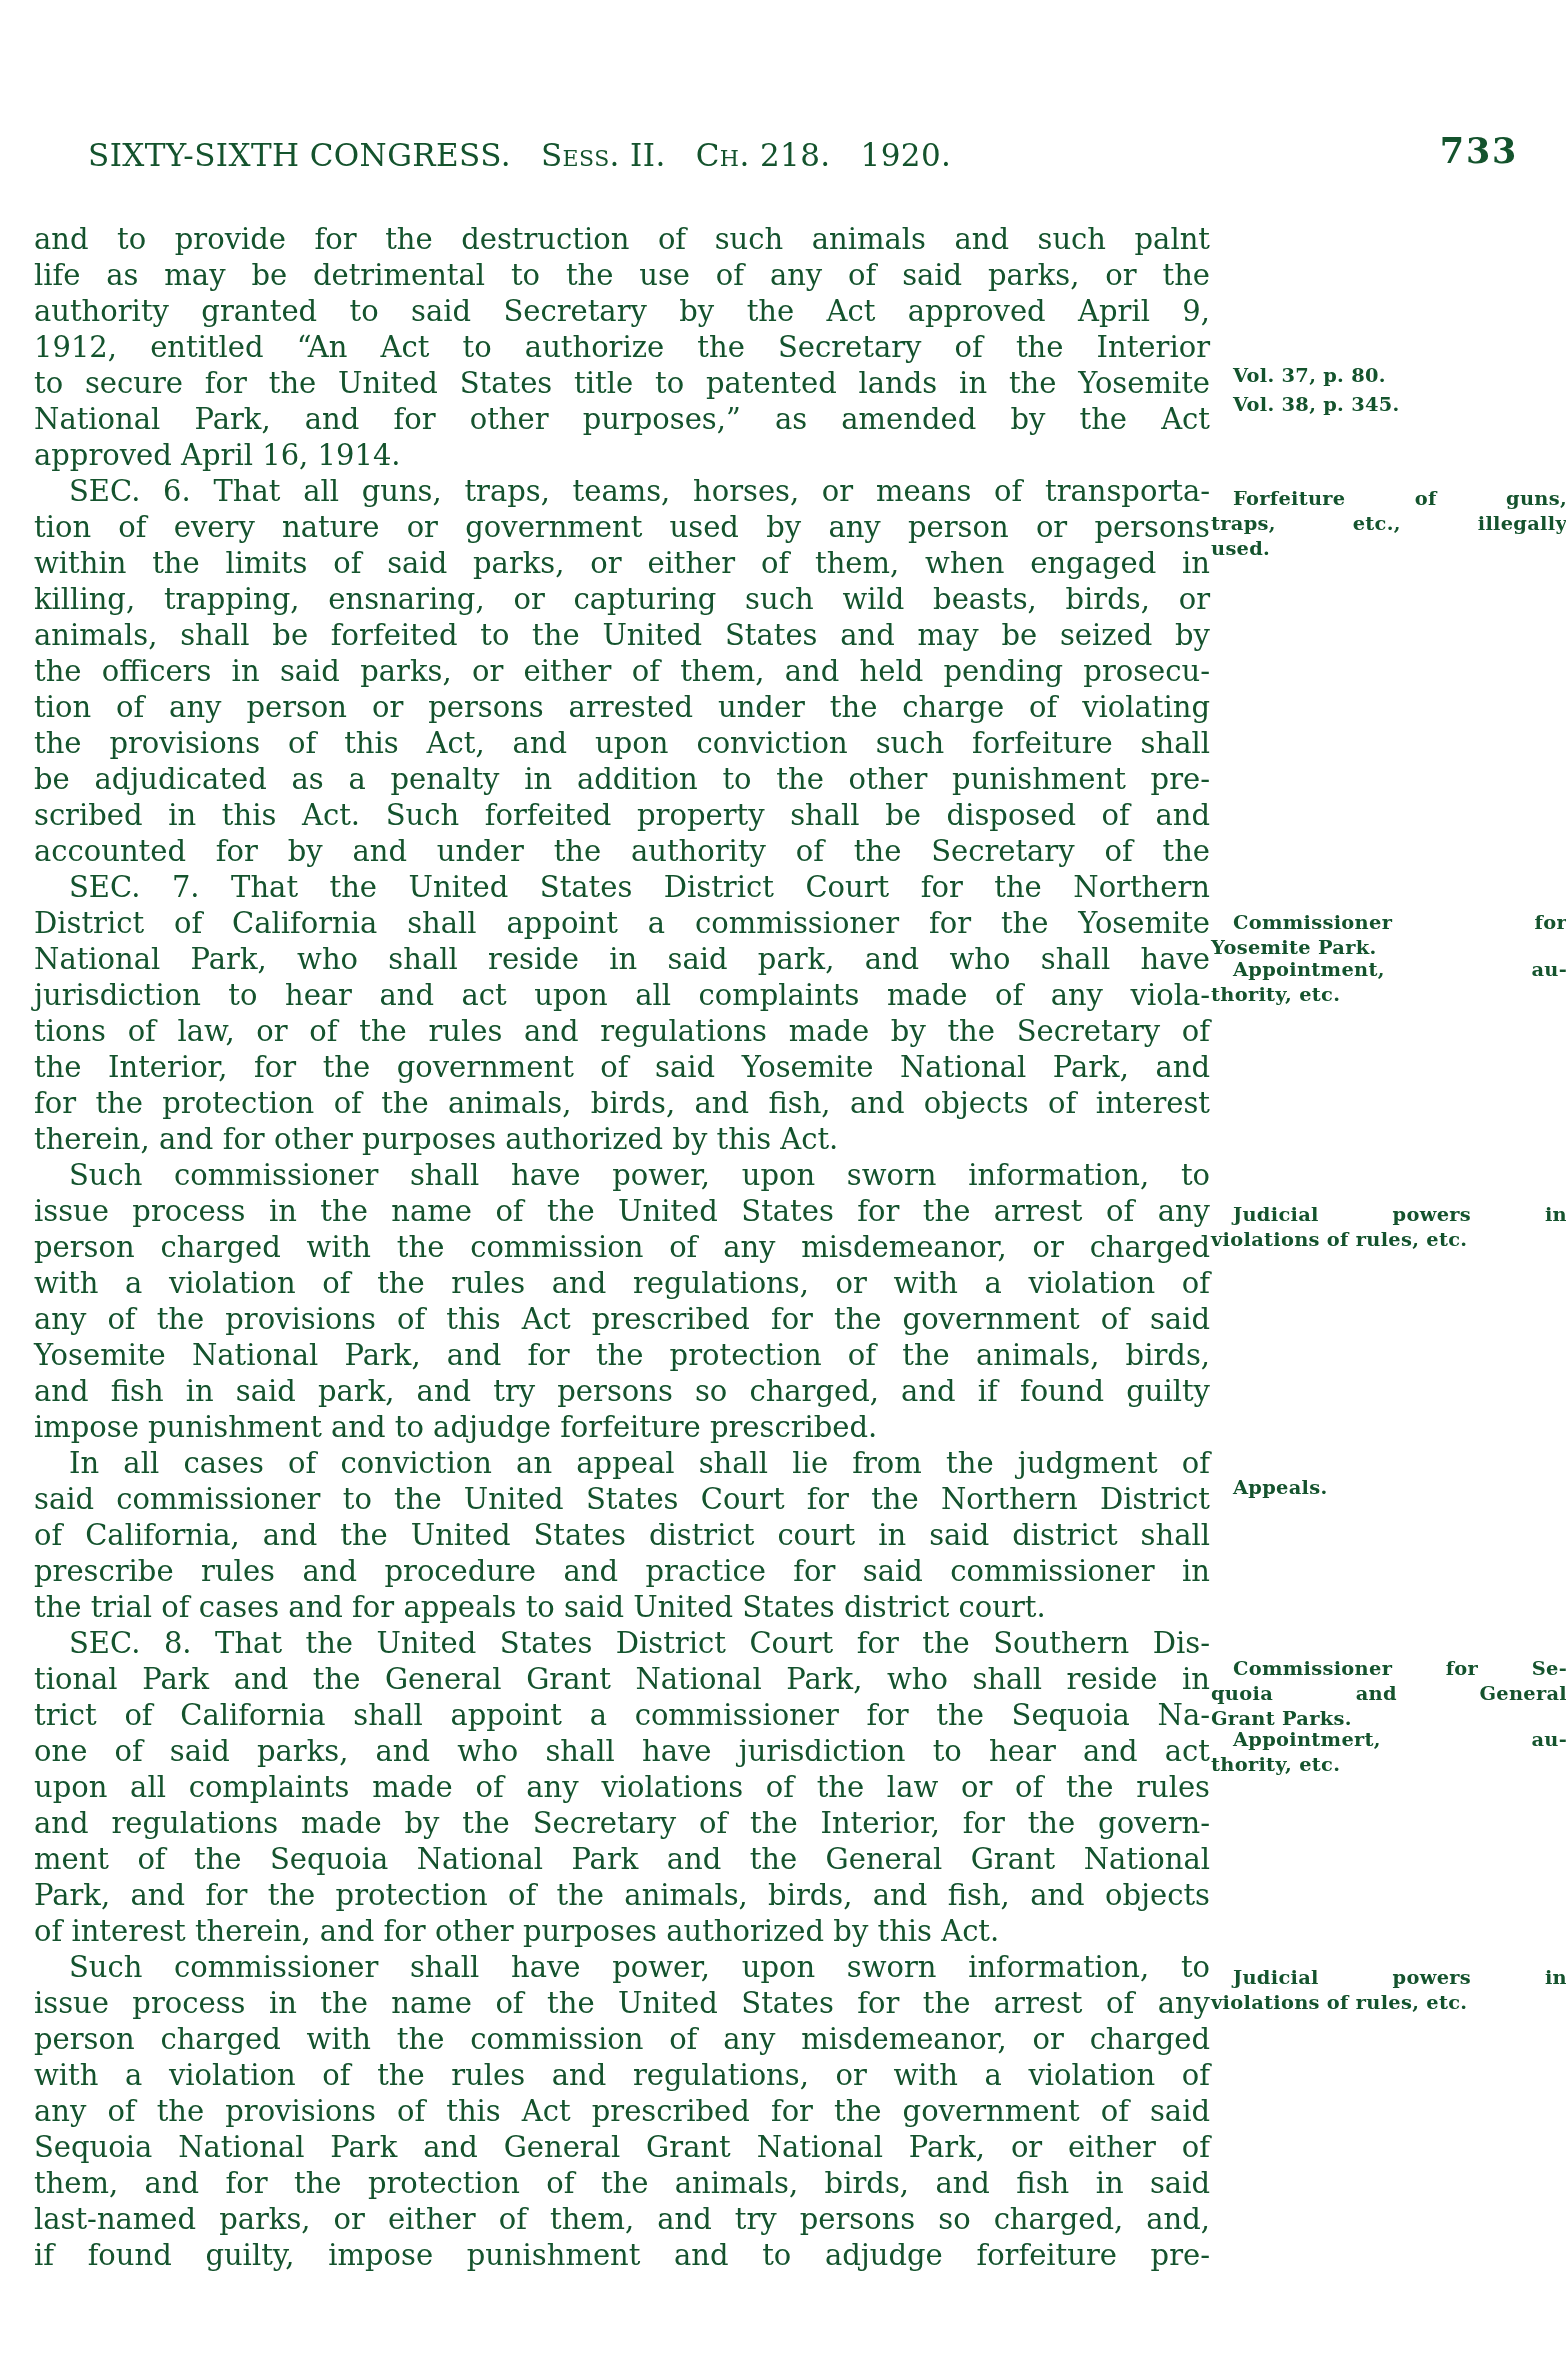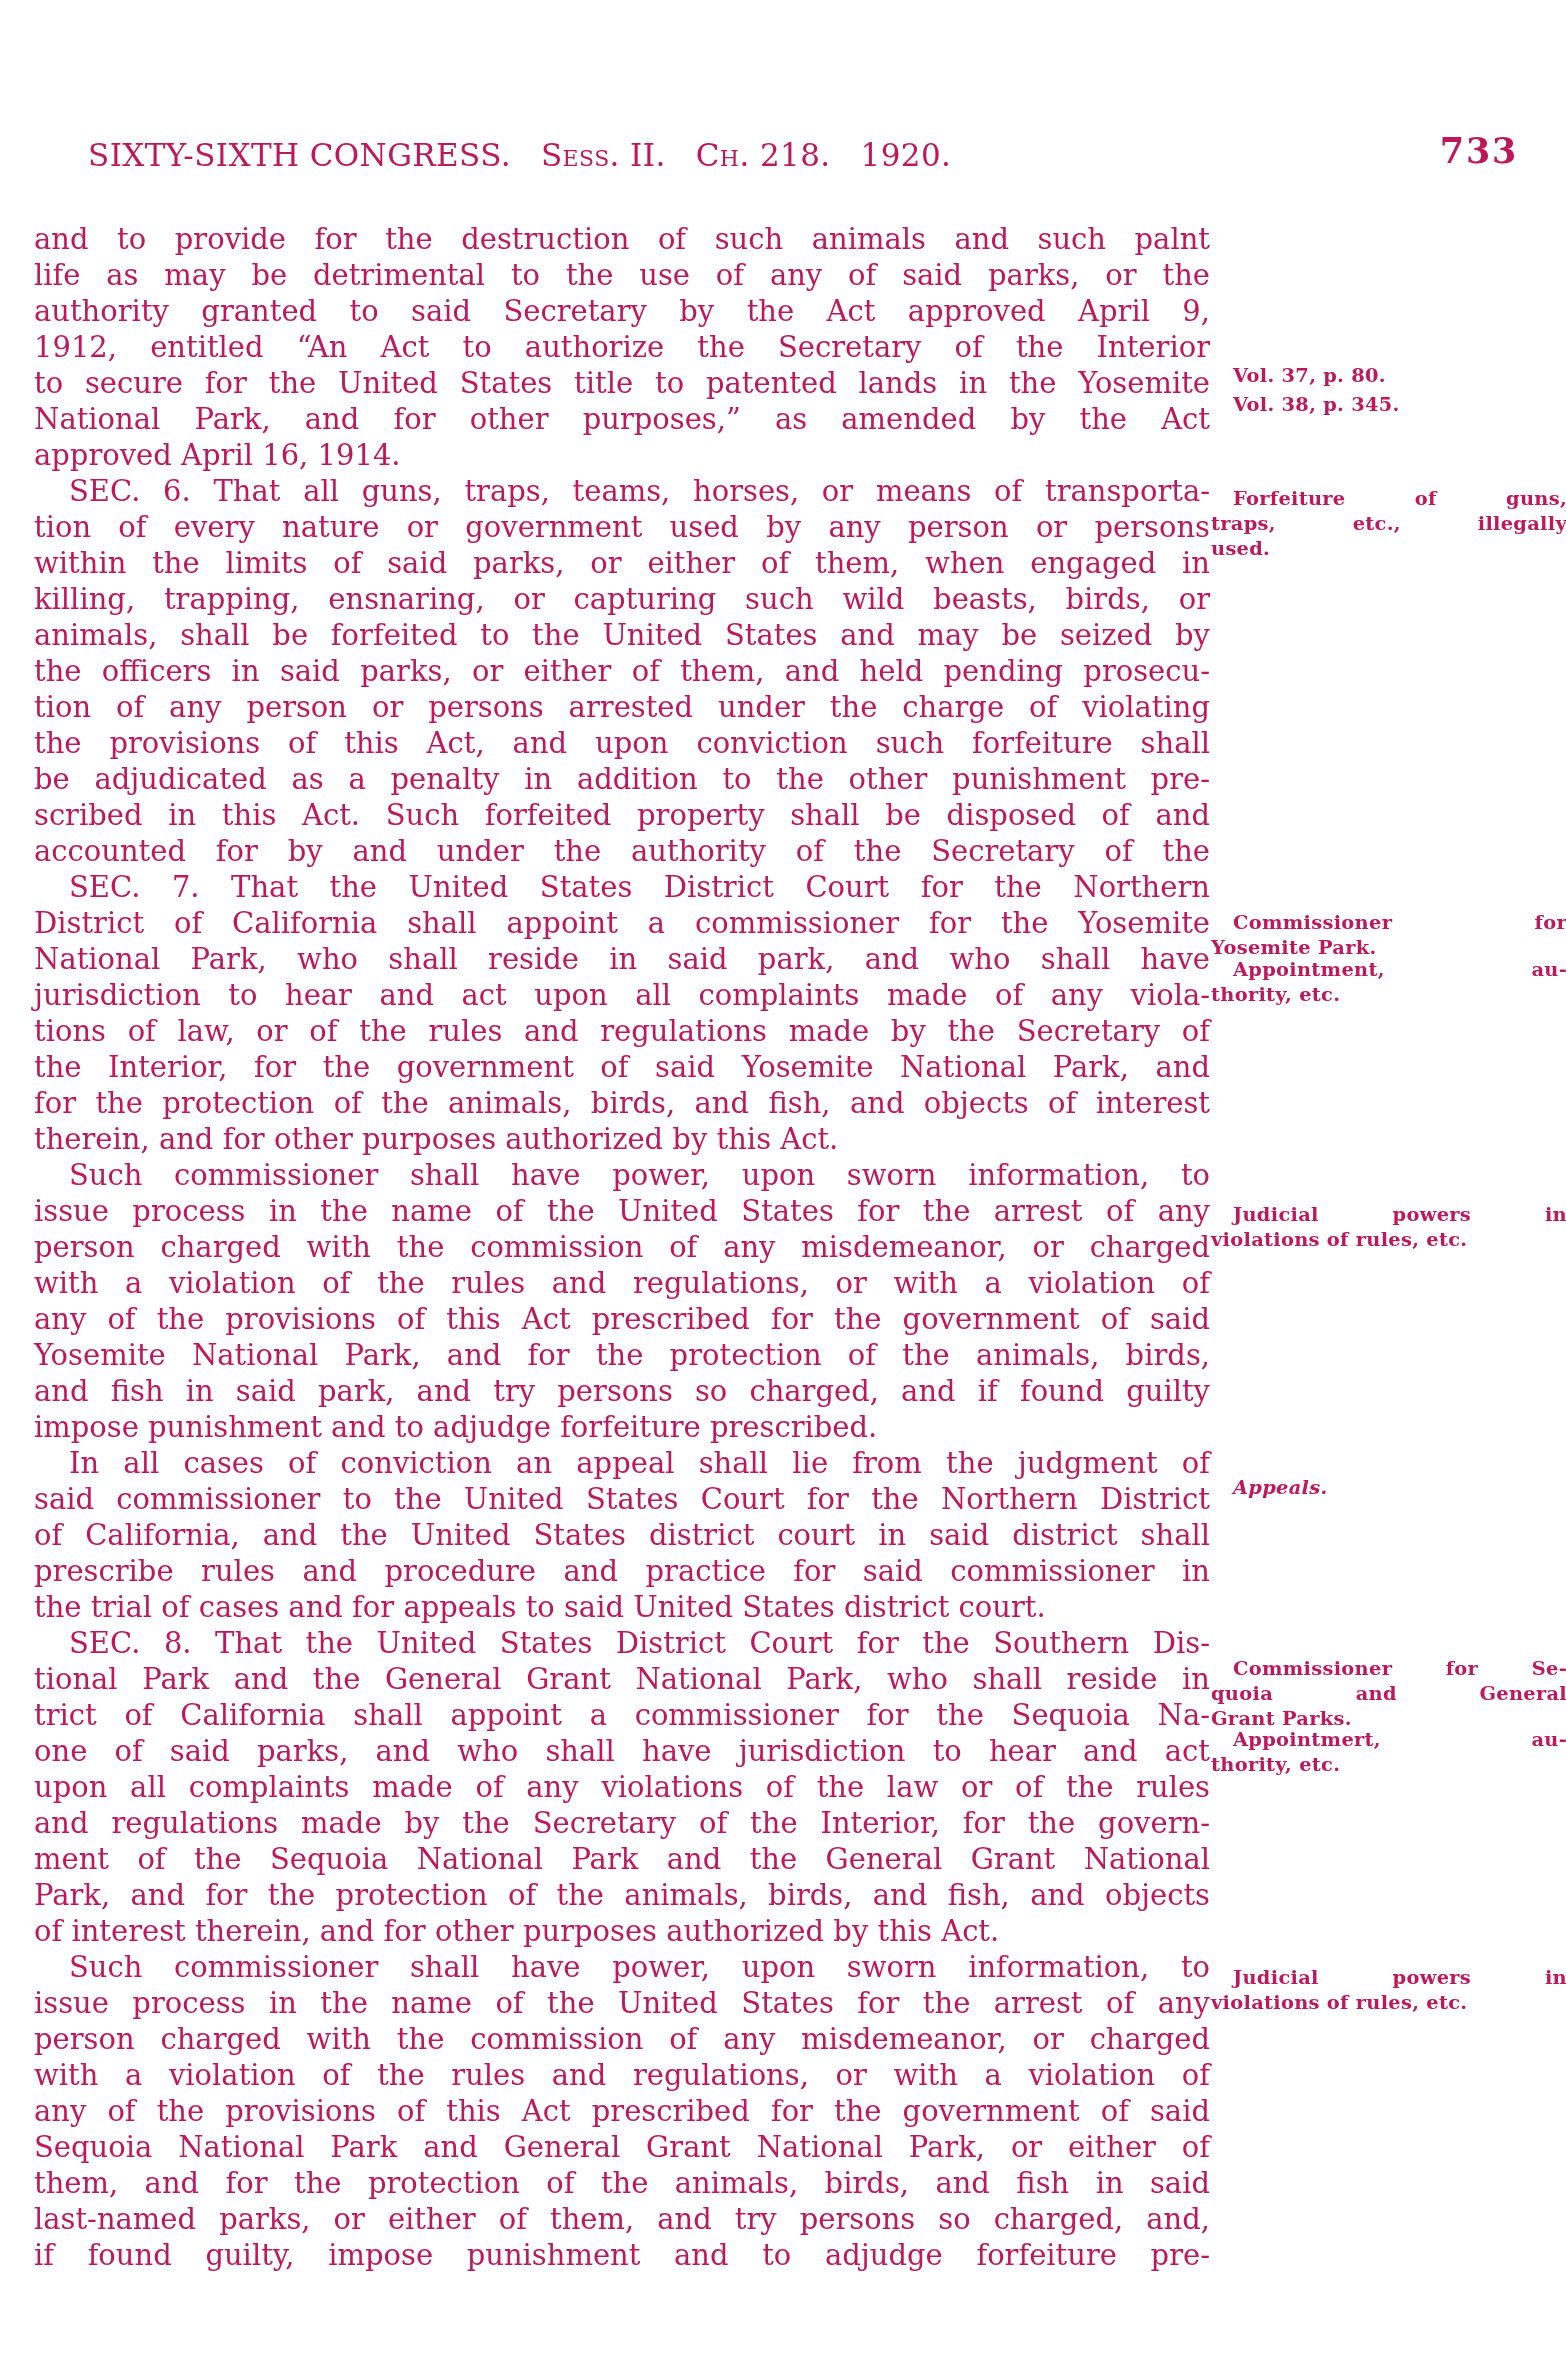--- a/index.html
+++ b/index.html
@@ -6,21 +6,21 @@
     margin: 0;
     padding: 0;
     background: #e8e8e8;
   }
   .page {
     position: relative;
     width: 1567px;
     height: 2377px;
     margin: 0 auto;
     background: #ffffff;
-    color: #be185d;
+    color: #14532d;
     font-family: "DejaVu Serif", "Liberation Serif", serif;
     overflow: hidden;
   }
   
   .running-head {
     position: absolute;
     top: 137px;
     left: 88px;
     display: flex;
     gap: 30px;
@@ -172,21 +172,21 @@
         <div class="nline end">Yosemite Park.</div>
       </div>
       <div class="note" style="top: 933px;">
         <div class="nline">Appointment, au-</div>
         <div class="nline end">thority, etc.</div>
       </div>
       <div class="note" style="top: 1178px;">
         <div class="nline">Judicial powers in</div>
         <div class="nline end">violations of rules, etc.</div>
       </div>
-      <div class="note" style="top: 1451px; font-style: italic;">
+      <div class="note" style="top: 1451px;">
         <div class="nline end">Appeals.</div>
       </div>
       <div class="note" style="top: 1632px;">
         <div class="nline">Commissioner for Se-</div>
         <div class="nline">quoia and General</div>
         <div class="nline end">Grant Parks.</div>
       </div>
       <div class="note" style="top: 1703px;">
         <div class="nline">Appointmert, au-</div>
         <div class="nline end">thority, etc.</div>

